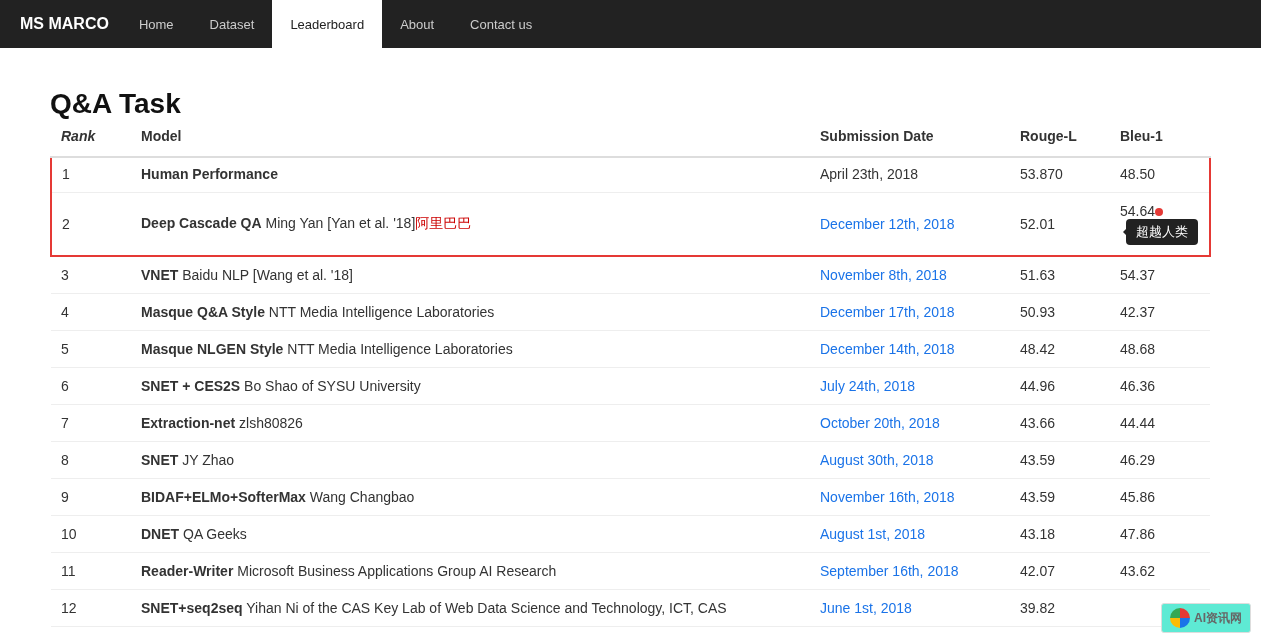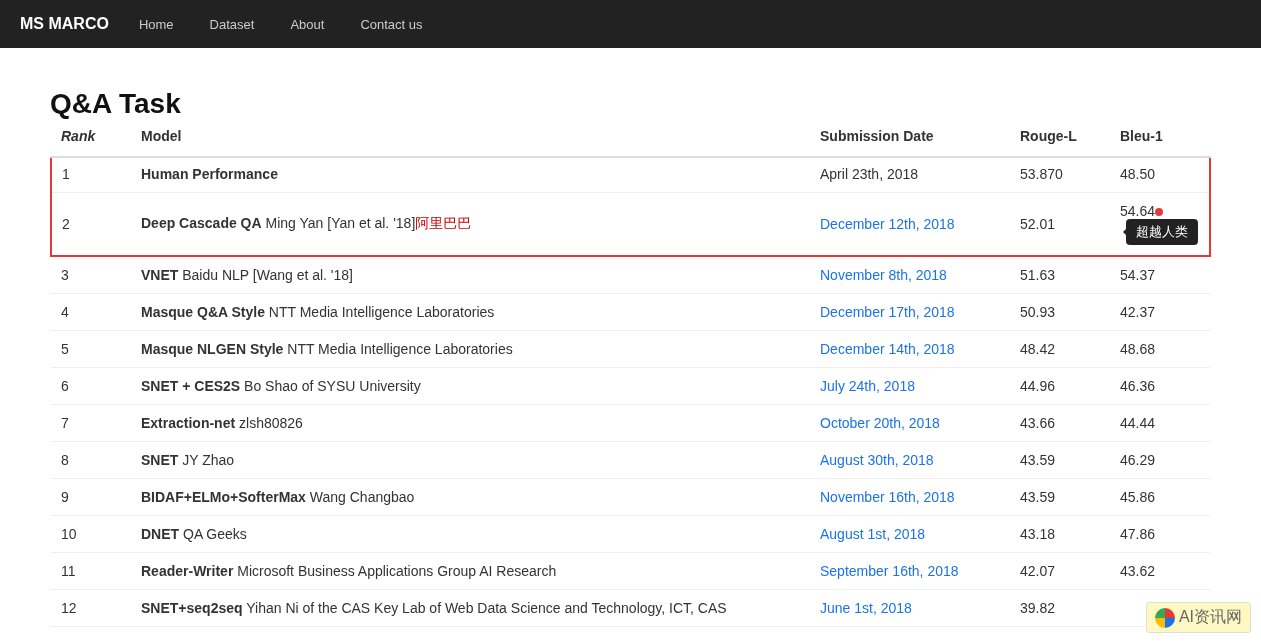--- a/index.html
+++ b/index.html
@@ -115,45 +115,47 @@
       border-radius: 50%;
       display: inline-block;
       margin-right: 4px;
     }
 
     
     .watermark {
       position: fixed;
       bottom: 10px;
       right: 10px;
-      background: #fef9c3;
+      background: #5eead4;
       border: 1px solid #ddd;
       padding: 4px 8px;
-      font-size: 16px;
+      font-size: 12px;
       color: #666;
       display: flex;
       align-items: center;
       gap: 4px;
       border-radius: 3px;
+      font-weight: bold;
     }
     .watermark-icon {
       width: 20px;
       height: 20px;
       background: conic-gradient(#e53935 0deg 90deg, #1a73e8 90deg 180deg, #fbbc04 180deg 270deg, #34a853 270deg 360deg);
       border-radius: 50%;
     }
   </style>
 </head>
 <body>
 
 <nav>
   <span class="nav-brand">MS MARCO</span>
   <div class="nav-links">
     <a class="nav-link">Home</a>
     <a class="nav-link">Dataset</a>
+    <a class="nav-link active">Leaderboard</a>
     <a class="nav-link">About</a>
     <a class="nav-link">Contact us</a>
   </div>
 </nav>
 
 <div class="content">
   <h1 class="page-title">Q&amp;A Task</h1>
 
   <table>
     <thead>

